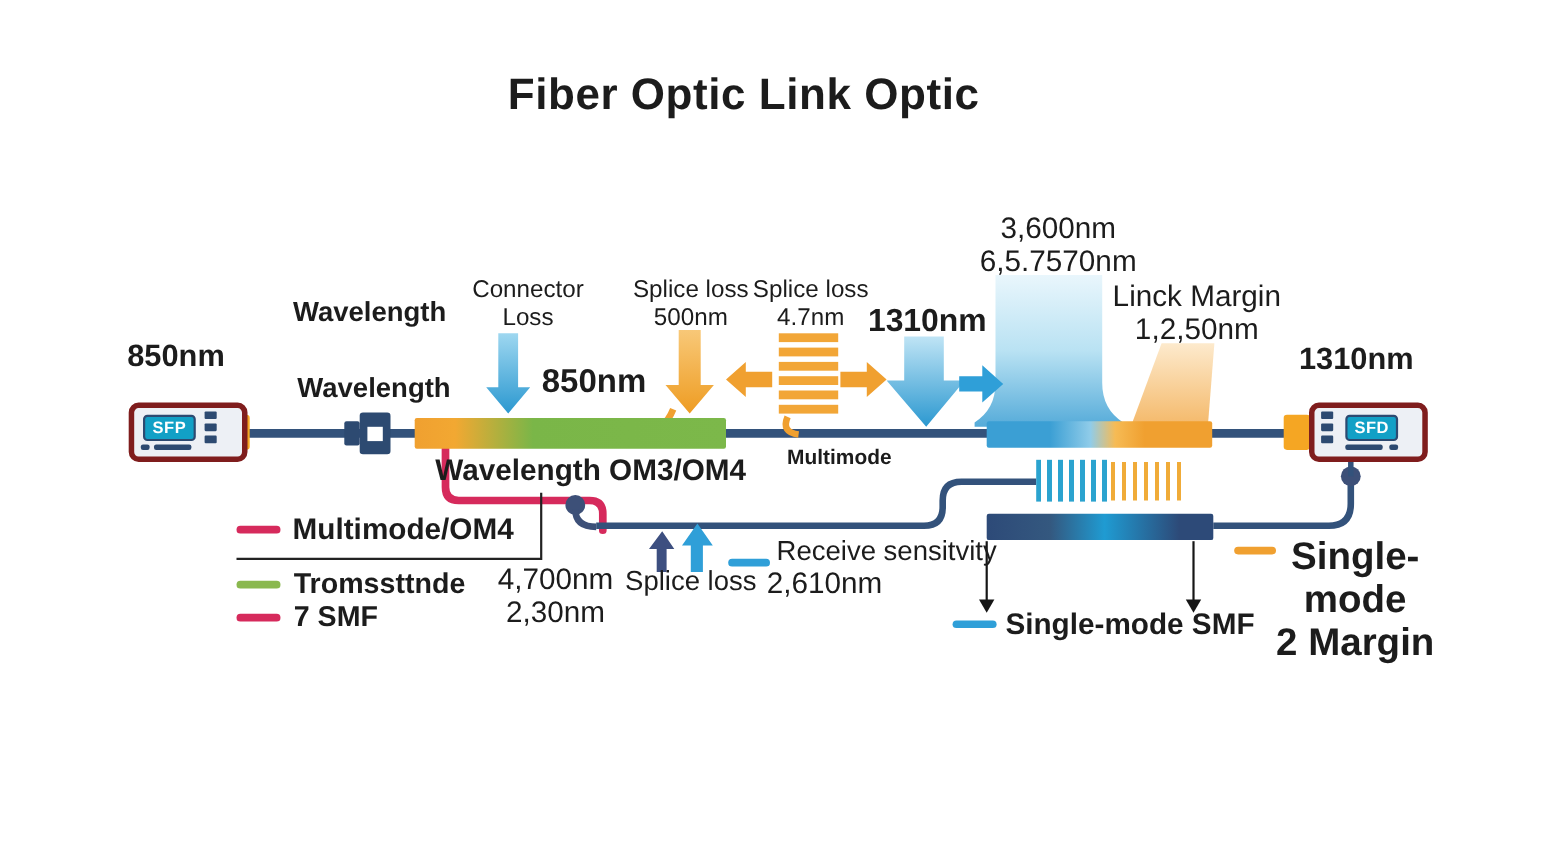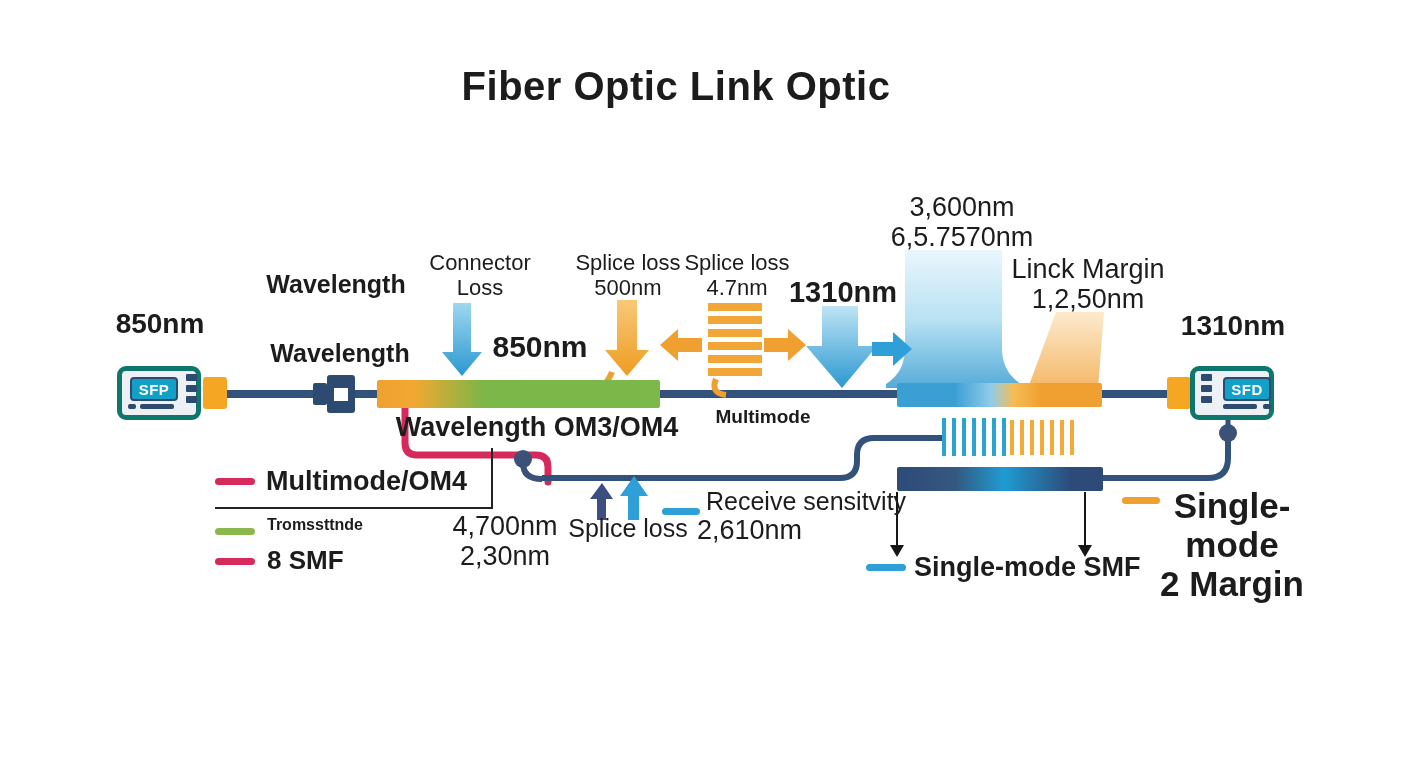--- a/index.html
+++ b/index.html
@@ -6,42 +6,42 @@
   html,body{width:1408px;height:768px;background:#ffffff;overflow:hidden}
   body{position:relative;font-family:"Liberation Sans",sans-serif;color:#1c1c1c}
   .overlay{position:absolute;left:0;top:0;z-index:1}
   .bar{position:absolute;z-index:2;border-radius:2px}
   .stripes{position:absolute;z-index:2}
   .dash{position:absolute;height:7px;border-radius:4px;z-index:2}
   .lbl{position:absolute;z-index:4;white-space:pre-line;text-align:center;line-height:1.12;transform:translateX(-50%)}
   .la{transform:none;text-align:left}
   .b{font-weight:700}
   .m{font-weight:500}
-  .device{position:absolute;width:84px;height:54px;border:5px solid #0f766e;border-radius:9px;background:#edf0f5;z-index:3}
+  .device{position:absolute;width:108px;height:54px;border:5px solid #7f1d1d;border-radius:9px;background:#edf0f5;z-index:3}
   .screen{position:absolute;background:#12a0c6;border:2px solid #2d4a71;border-radius:4px;color:#fff;font-weight:700;font-size:15px;display:flex;align-items:center;justify-content:center;letter-spacing:.5px}
   .slot{position:absolute;width:11px;height:7px;background:#2d4a71;border-radius:1px}
   .dline{position:absolute;background:#2d4a71;border-radius:2px}
   .tab{position:absolute;width:24px;height:32px;background:#f5a623;border-radius:3px;z-index:2}
 
   #t-title{left:676px;top:64px;font-size:40px;letter-spacing:.5px}
   #t-850-left{left:160px;top:308px;font-size:28px}
   #t-wav1{left:336px;top:270px;font-size:25px}
   #t-wav2{left:340px;top:339px;font-size:25px}
   #t-conn{left:480px;top:251px;font-size:22px}
   #t-spl500{left:628px;top:251px;font-size:22px}
   #t-spl47{left:737px;top:251px;font-size:22px}
   #t-850-mid{left:540px;top:330px;font-size:30px}
   #t-1310-mid{left:843px;top:276px;font-size:29px}
   #t-atten{left:962px;top:192px;font-size:27px}
   #t-margin{left:1088px;top:254px;font-size:27px}
   #t-1310-right{left:1233px;top:310px;font-size:28px}
   #t-mm{left:537px;top:412px;font-size:27px}
   #t-mm2{left:763px;top:406px;font-size:19px}
   #t-leg-mm{left:266px;top:466px;font-size:27px}
-  #t-leg-tr{left:267px;top:516px;font-size:16px}
+  #t-leg-tr{left:267px;top:516px;font-size:26px}
   #t-leg-smf{left:267px;top:546px;font-size:26px}
   #t-loss-vals{left:505px;top:511px;font-size:27px}
   #t-leg-spl{left:628px;top:514px;font-size:25px}
   #t-recv{left:706px;top:487px;font-size:25px}
   #t-recv-val{left:697px;top:515px;font-size:27px}
   #t-sm-margin{left:1232px;top:486px;font-size:35px}
   #t-sm-smf{left:914px;top:552px;font-size:27px}
 
   #dev-left{left:117px;top:366px}
   #tab-left{left:203px;top:377px}
@@ -193,21 +193,21 @@
 <div class="lbl b" id="t-1310-mid">1310nm</div>
 <div class="lbl m" id="t-atten">3,600nm
 6,5.7570nm</div>
 <div class="lbl m" id="t-margin">Linck Margin
 1,2,50nm</div>
 <div class="lbl b" id="t-1310-right">1310nm</div>
 <div class="lbl b" id="t-mm">Wavelength OM3/OM4</div>
 <div class="lbl b" id="t-mm2">Multimode</div>
 <div class="lbl b la" id="t-leg-mm">Multimode/OM4</div>
 <div class="lbl b la" id="t-leg-tr">Tromssttnde</div>
-<div class="lbl b la" id="t-leg-smf">8 SMF</div>
+<div class="lbl b la" id="t-leg-smf">7 SMF</div>
 <div class="lbl m" id="t-loss-vals">4,700nm
 2,30nm</div>
 <div class="lbl m" id="t-leg-spl">Splice loss</div>
 <div class="lbl m la" id="t-recv">Receive sensitvity</div>
 <div class="lbl m la" id="t-recv-val">2,610nm</div>
 <div class="lbl b" id="t-sm-margin">Single-mode
 2 Margin</div>
 <div class="lbl b la" id="t-sm-smf">Single-mode SMF</div>
 
 </body></html>

